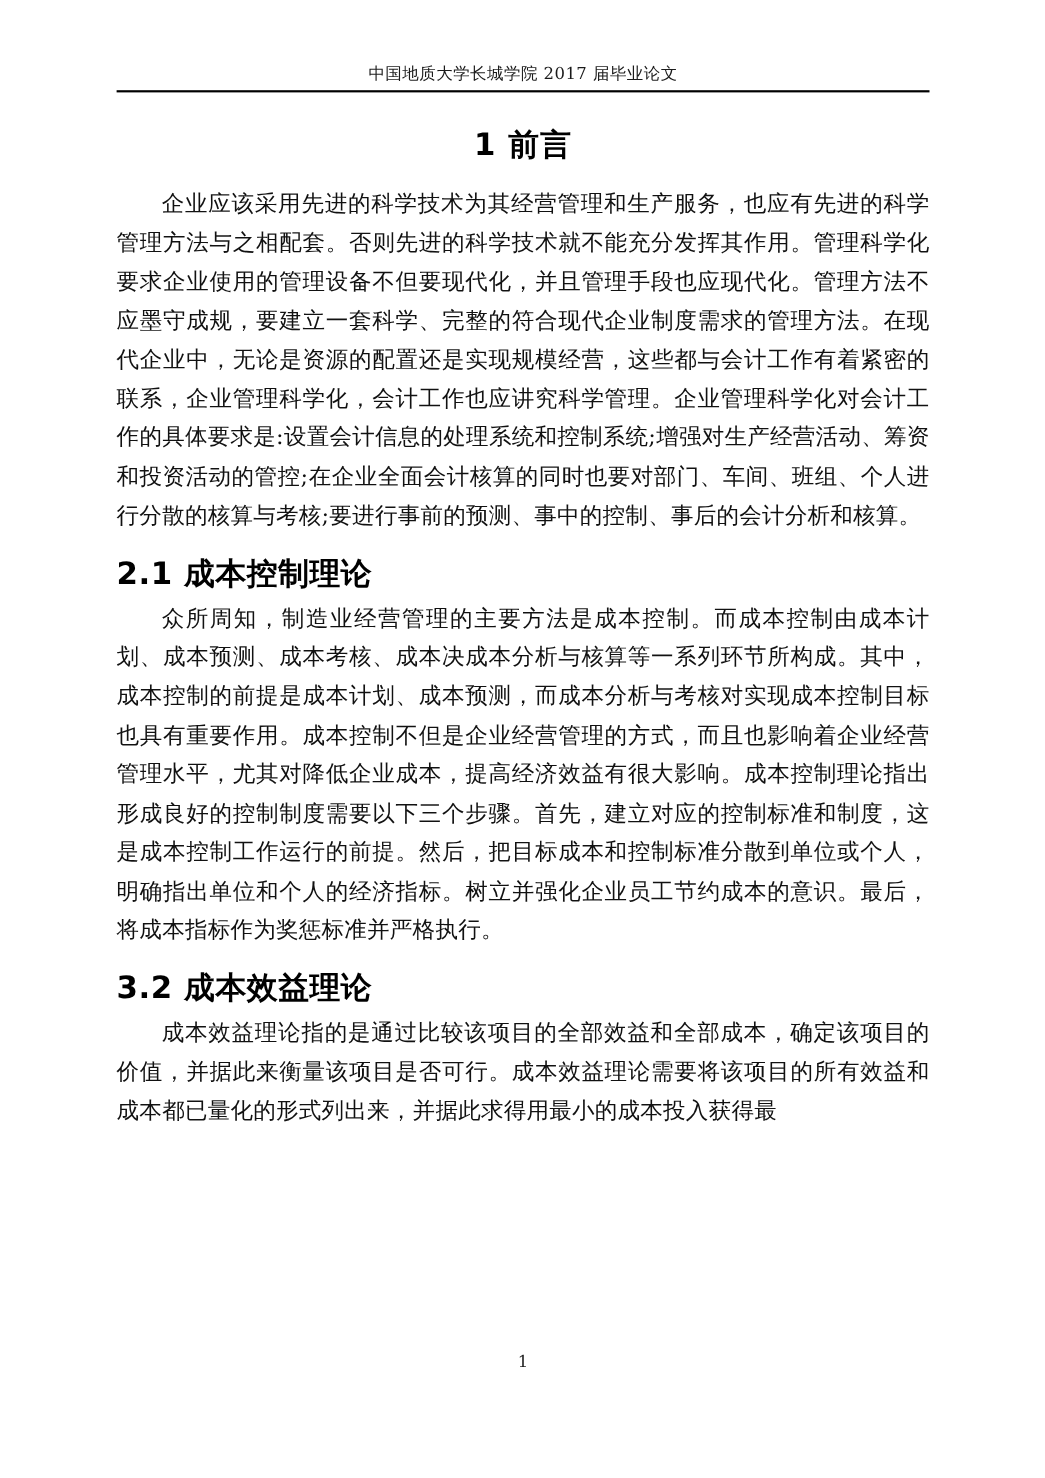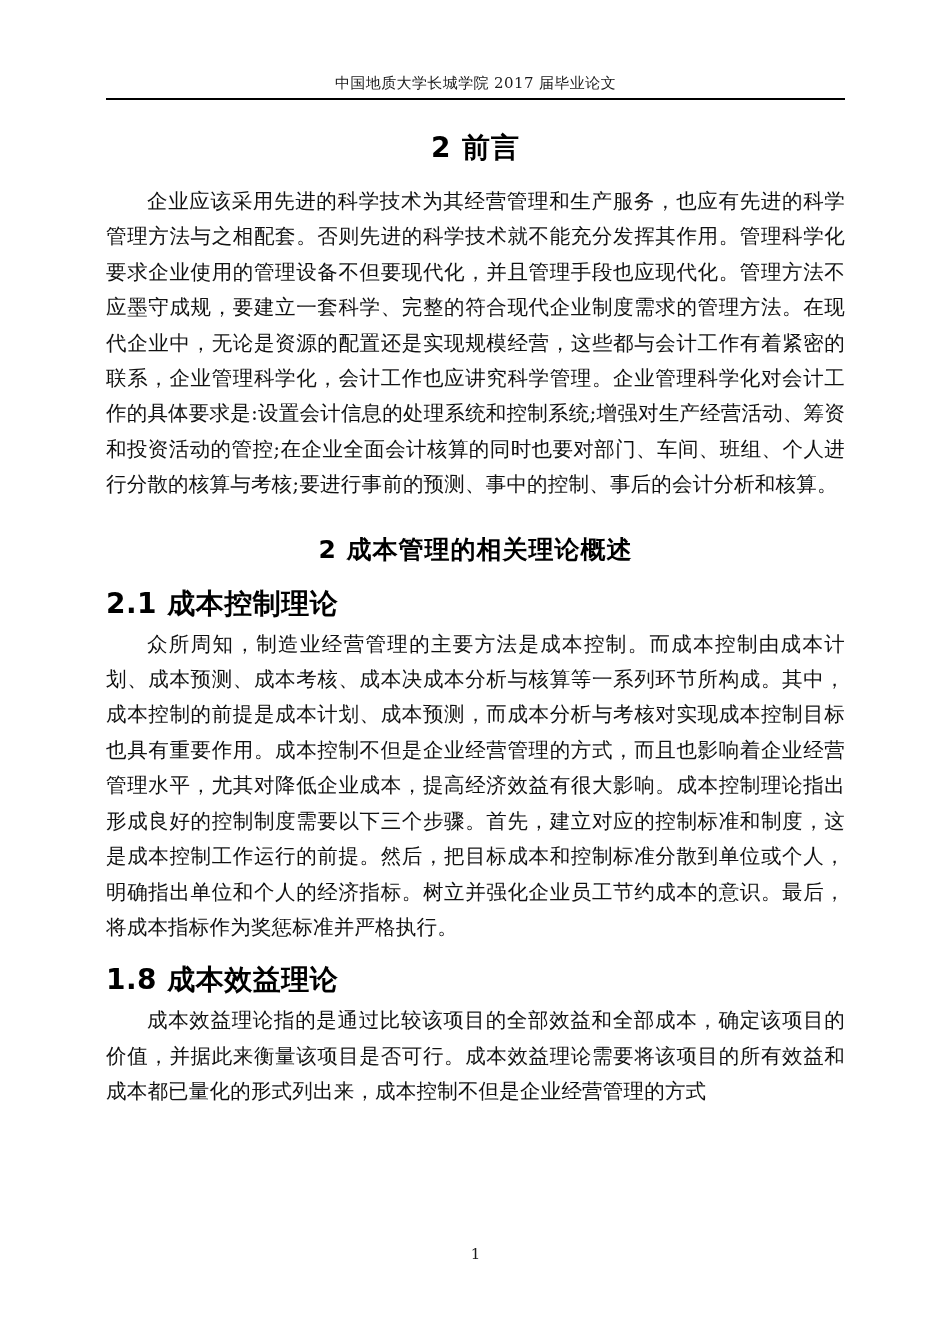--- a/index.html
+++ b/index.html
@@ -11,21 +11,21 @@
     width: 950px;
     height: 1344px;
     position: relative;
     font-family: "DejaVu Serif", "Liberation Serif", serif;
     color: #000000;
     overflow: hidden;
   }
 
   .page {
     position: absolute;
-    left: 0; top: 16px;
+    left: 0; top: 0;
     width: 950px;
     height: 1048px;
     box-sizing: border-box;
   }
 
   
   .header {
     position: absolute;
     left: 106px;
     top: 56px;
@@ -118,34 +118,33 @@
 
 <div class="page">
 
   <div class="header">
     <div class="header-text">中国地质大学长城学院 2017 届毕业论文</div>
     <div class="header-rule"></div>
   </div>
 
   <div class="content">
 
-    <h1 class="doc-title">2 前言</h1>
+    <h1 class="doc-title">1 前言</h1>
 
 
     <p class="body-para">企业应该采用先进的科学技术为其经营管理和生产服务，也应有先进的科学管理方法与之相配套。否则先进的科学技术就不能充分发挥其作用。管理科学化要求企业使用的管理设备不但要现代化，并且管理手段也应现代化。管理方法不应墨守成规，要建立一套科学、完整的符合现代企业制度需求的管理方法。在现代企业中，无论是资源的配置还是实现规模经营，这些都与会计工作有着紧密的联系，企业管理科学化，会计工作也应讲究科学管理。企业管理科学化对会计工作的具体要求是:设置会计信息的处理系统和控制系统;增强对生产经营活动、筹资和投资活动的管控;在企业全面会计核算的同时也要对部门、车间、班组、个人进行分散的核算与考核;要进行事前的预测、事中的控制、事后的会计分析和核算。</p>
 
-    <h2 class="doc-heading">2 成本管理的相关理论概述</h2>
 
     <h3 class="sub-heading">2.1 成本控制理论</h3>
 
     <p class="body-para">众所周知，制造业经营管理的主要方法是成本控制。而成本控制由成本计划、成本预测、成本考核、成本决成本分析与核算等一系列环节所构成。其中，成本控制的前提是成本计划、成本预测，而成本分析与考核对实现成本控制目标也具有重要作用。成本控制不但是企业经营管理的方式，而且也影响着企业经营管理水平，尤其对降低企业成本，提高经济效益有很大影响。成本控制理论指出形成良好的控制制度需要以下三个步骤。首先，建立对应的控制标准和制度，这是成本控制工作运行的前提。然后，把目标成本和控制标准分散到单位或个人，明确指出单位和个人的经济指标。树立并强化企业员工节约成本的意识。最后，将成本指标作为奖惩标准并严格执行。</p>
 
-    <h3 class="sub-heading">1.8 成本效益理论</h3>
+    <h3 class="sub-heading">3.2 成本效益理论</h3>
 
-    <p class="body-para">成本效益理论指的是通过比较该项目的全部效益和全部成本，确定该项目的价值，并据此来衡量该项目是否可行。成本效益理论需要将该项目的所有效益和成本都已量化的形式列出来，成本控制不但是企业经营管理的方式</p>
+    <p class="body-para">成本效益理论指的是通过比较该项目的全部效益和全部成本，确定该项目的价值，并据此来衡量该项目是否可行。成本效益理论需要将该项目的所有效益和成本都已量化的形式列出来，并据此求得用最小的成本投入获得最</p>
 
   </div>
 
   <div class="footer">
     <span class="page-number">1</span>
   </div>
 
 </div>
 
 </body></html>

